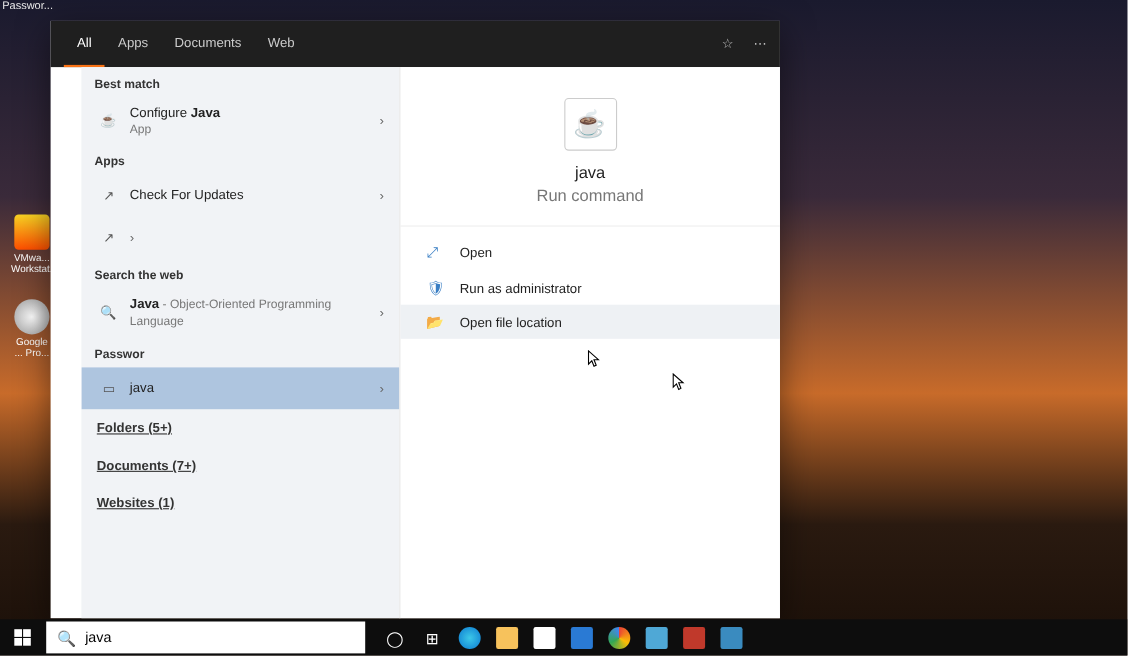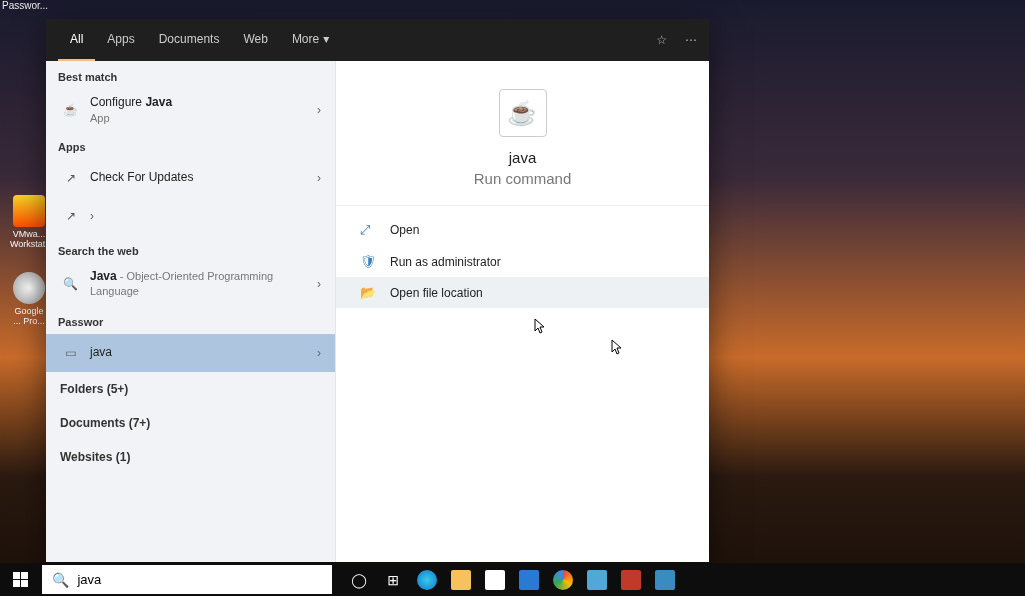--- a/index.html
+++ b/index.html
@@ -8,36 +8,36 @@
 .top-label { position: absolute; top: 0; left: 2px; color: #eaeaea; font-size: 10px; }
 .desktop-icons { position: absolute; left: 10px; top: 195px; width: 38px; }
 .dicon { width: 38px; text-align: center; margin-bottom: 23px; color: #fff; font-size: 9px; }
 .dicon .img { width: 32px; height: 32px; margin: 0 auto 2px; background: #fff; border-radius: 4px; }
 .dicon.vm .img { background: linear-gradient(#f9d423,#ff4e00); }
 .dicon.ge .img { background: radial-gradient(circle,#fff,#999); border-radius: 50%; }
 
 .start-panel { position: absolute; left: 46px; top: 19px; width: 663px; height: 543px; background: #fff; box-shadow: 0 8px 30px rgba(0,0,0,.5); display: flex; flex-direction: column; }
 .tabs-bar { height: 42px; background: #1f1f1f; display: flex; align-items: center; padding: 0 12px; color: #ccc; font-size: 12px; }
 .tab { padding: 0 12px; height: 100%; display: flex; align-items: center; cursor: pointer; border-bottom: 2px solid transparent; }
-.tab.active { color: #fff; border-bottom: 2px solid #fdba74; }
+.tab.active { color: #fff; border-bottom: 2px solid #f97316; }
 .tabs-right { margin-left: auto; display: flex; gap: 18px; align-items: center; color: #bbb; }
 .tabs-right span { cursor: pointer; }
 
 .panel-body { flex: 1; display: flex; min-height: 0; }
-.left-col { width: 289px; background: #f1f3f6; overflow: hidden; display: flex; flex-direction: column; }
+.left-col { width: 289px; background: #f1f3f6; overflow: hidden; display: flex; flex-direction: column; margin-left: 28px; }
 .right-col { flex: 1; border-left: 1px solid #e5e5e5; background: #fff; }
 
 .section-title { font-size: 11px; font-weight: 600; padding: 10px 12px 6px; color: #333; }
 .result-item { display: flex; align-items: center; padding: 6px 14px; cursor: pointer; position: relative; min-height: 38px; }
 .result-item.selected { background: #aec5df; }
 .result-item .icon { width: 22px; text-align: center; margin-right: 8px; font-size: 12px; color: #555; }
 .result-item .txt { flex: 1; font-size: 12px; color: #222; line-height: 1.3; }
 .result-item .sub { font-size: 11px; color: #777; }
 .result-item .chev { color: #666; font-size: 12px; }
-.folders-line { font-size: 12px; padding: 10px 14px; font-weight: 600; color: #333; cursor: pointer; }
+.folders-line { font-size: 12px; padding: 10px 14px; font-weight: 600; color: #333; cursor: pointer; text-decoration: underline; }
 
 .preview-head { text-align: center; padding: 28px 0 18px; border-bottom: 1px solid #eee; }
 .preview-icon { width: 48px; height: 48px; margin: 0 auto 12px; border: 1px solid #ccc; border-radius: 4px; display: flex; align-items: center; justify-content: center; font-size: 24px; }
 .preview-title { font-size: 15px; color: #222; margin-bottom: 4px; }
 .preview-sub { font-size: 15px; color: #777; }
 .action-list { padding: 8px 0; }
 .action-item { display: flex; align-items: center; padding: 8px 24px; font-size: 12px; color: #222; cursor: pointer; }
 .action-item:hover, .action-item.hover { background: #eef1f4; }
 .action-item .aicon { width: 20px; margin-right: 10px; color: #3a7fc4; font-size: 13px; }
 
@@ -67,24 +67,20 @@
       <div>Google ... Pro...</div>
     </div>
 </div>
 
 <div class="start-panel">
   <div class="tabs-bar">
     <div class="tab active">All</div>
     <div class="tab">Apps</div>
     <div class="tab">Documents</div>
     <div class="tab">Web</div>
-    <div class="tab">
-        <span>More</span>
-        <span style="margin-left:4px">▾</span>
-      </div>
     <div class="tabs-right">
       <span>☆</span>
       <span>⋯</span>
     </div>
   </div>
 
   <div class="panel-body">
     <div class="left-col">
       <div class="section-title">Best match</div>
       <div class="result-item">

